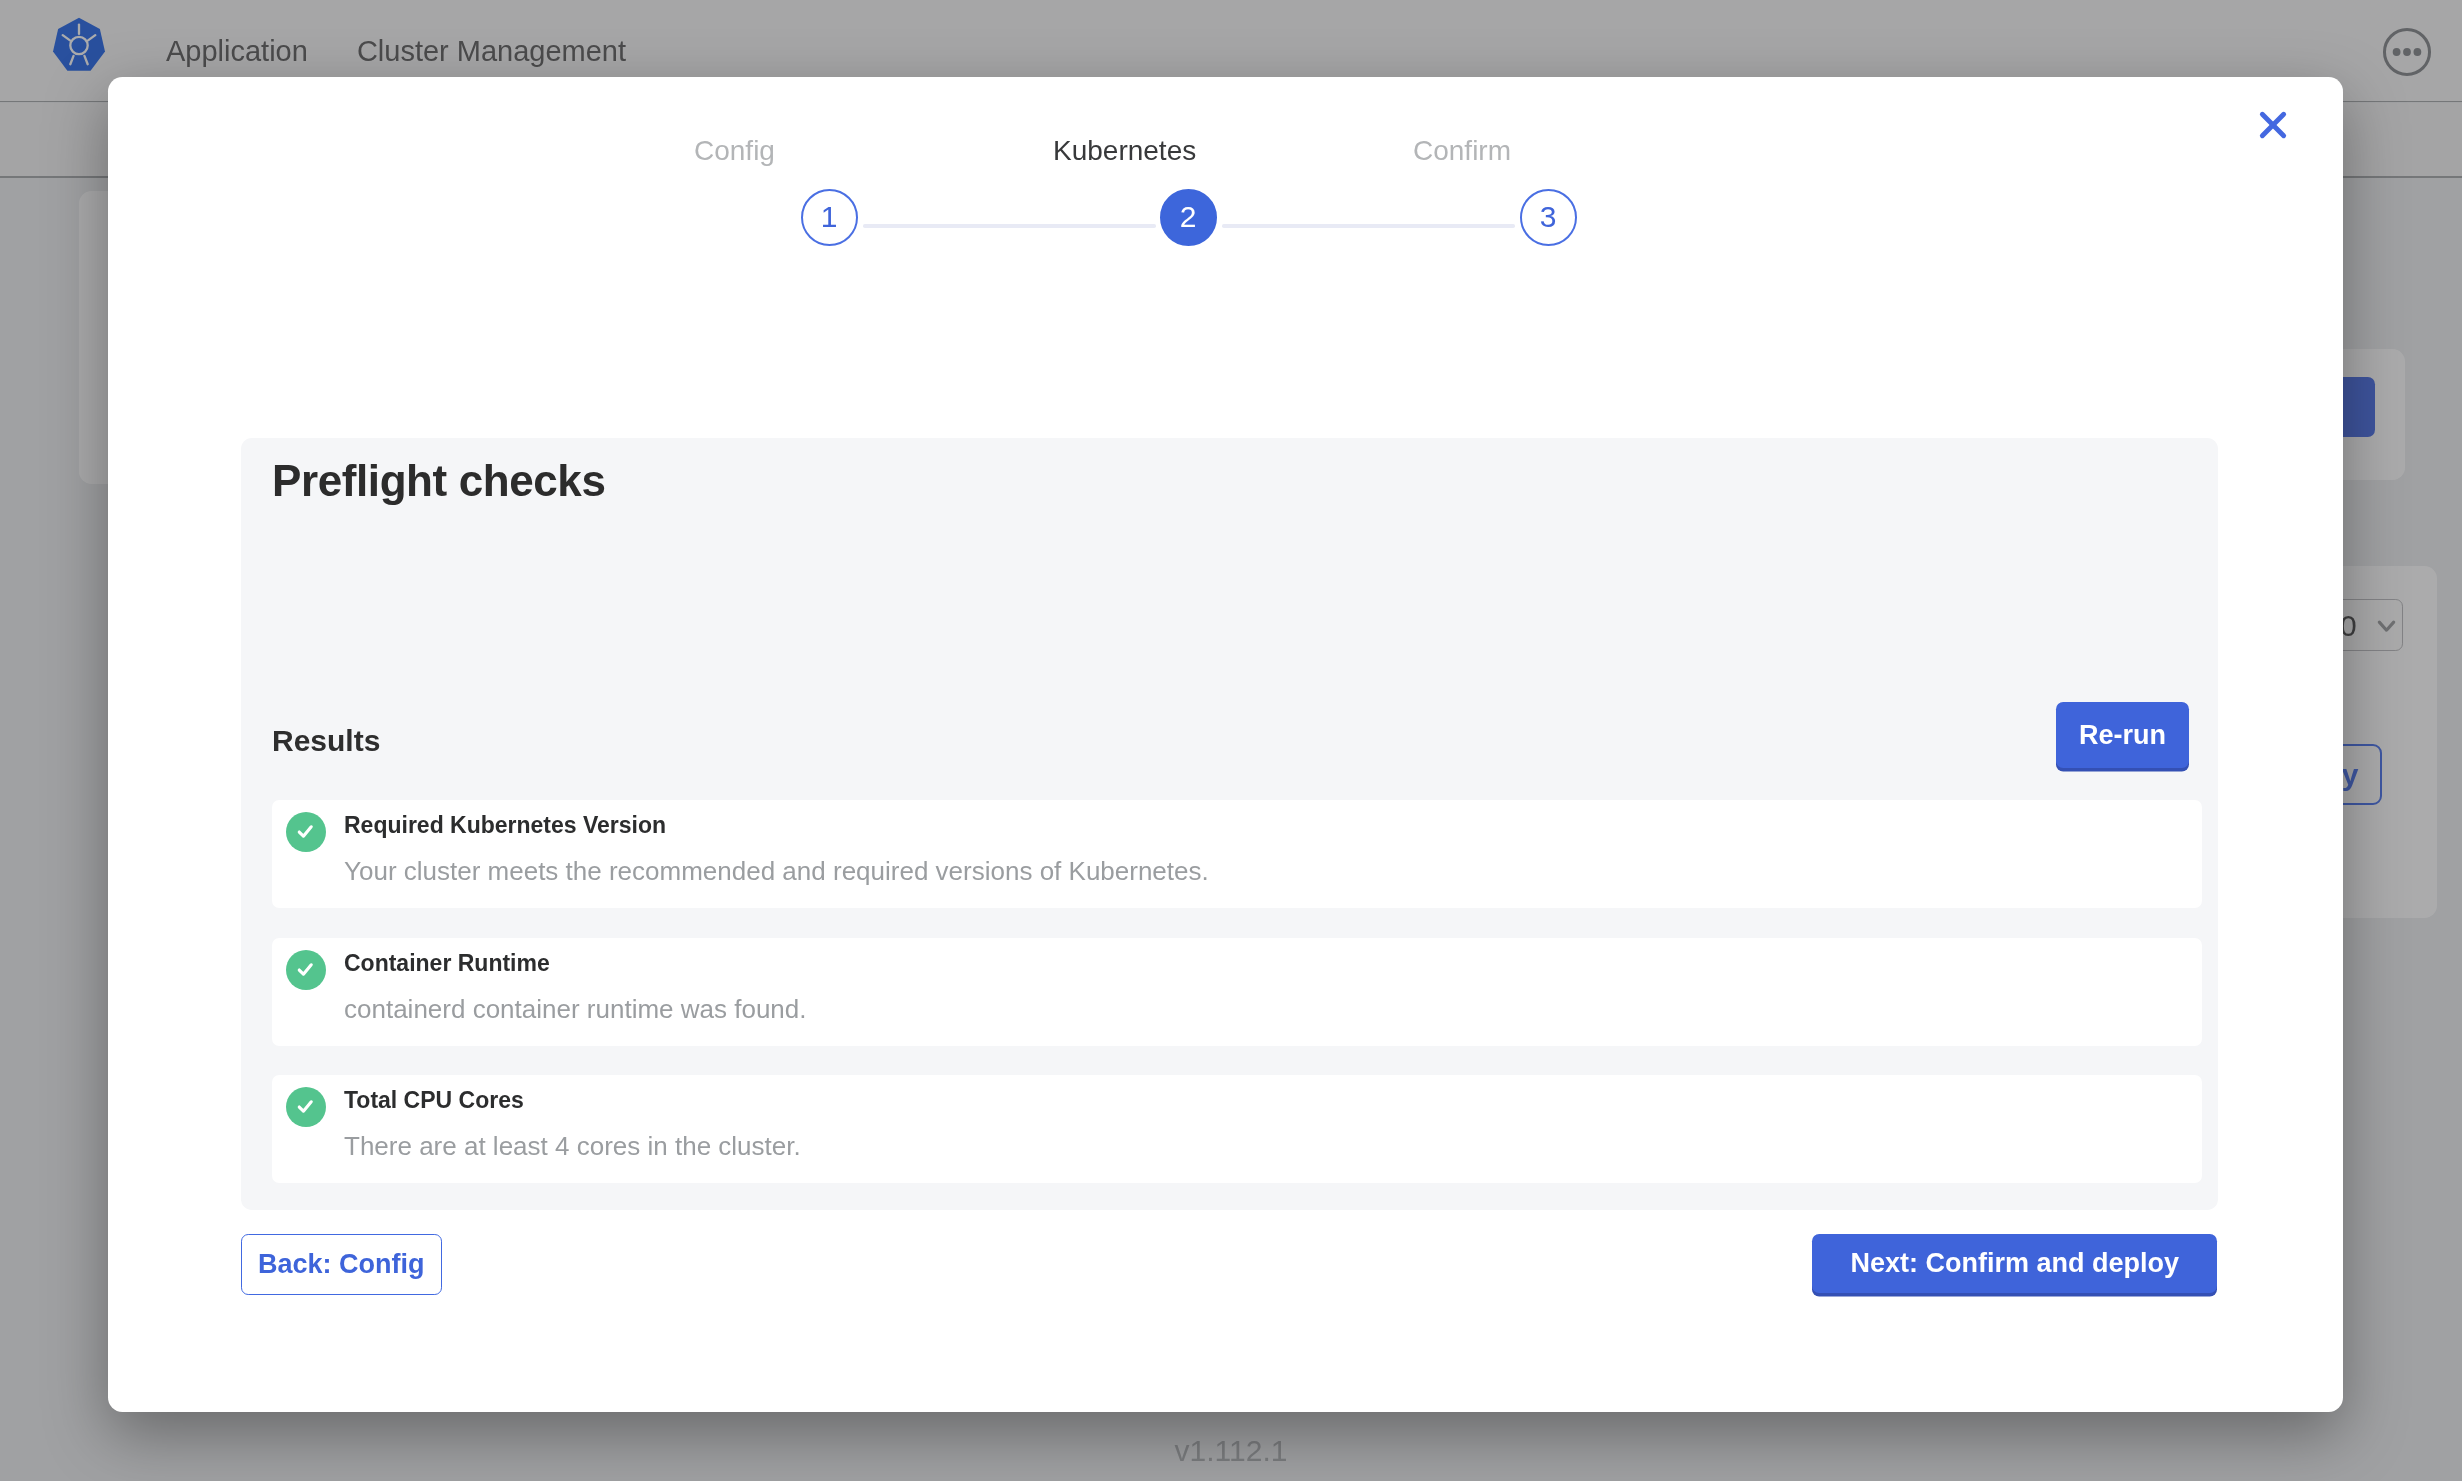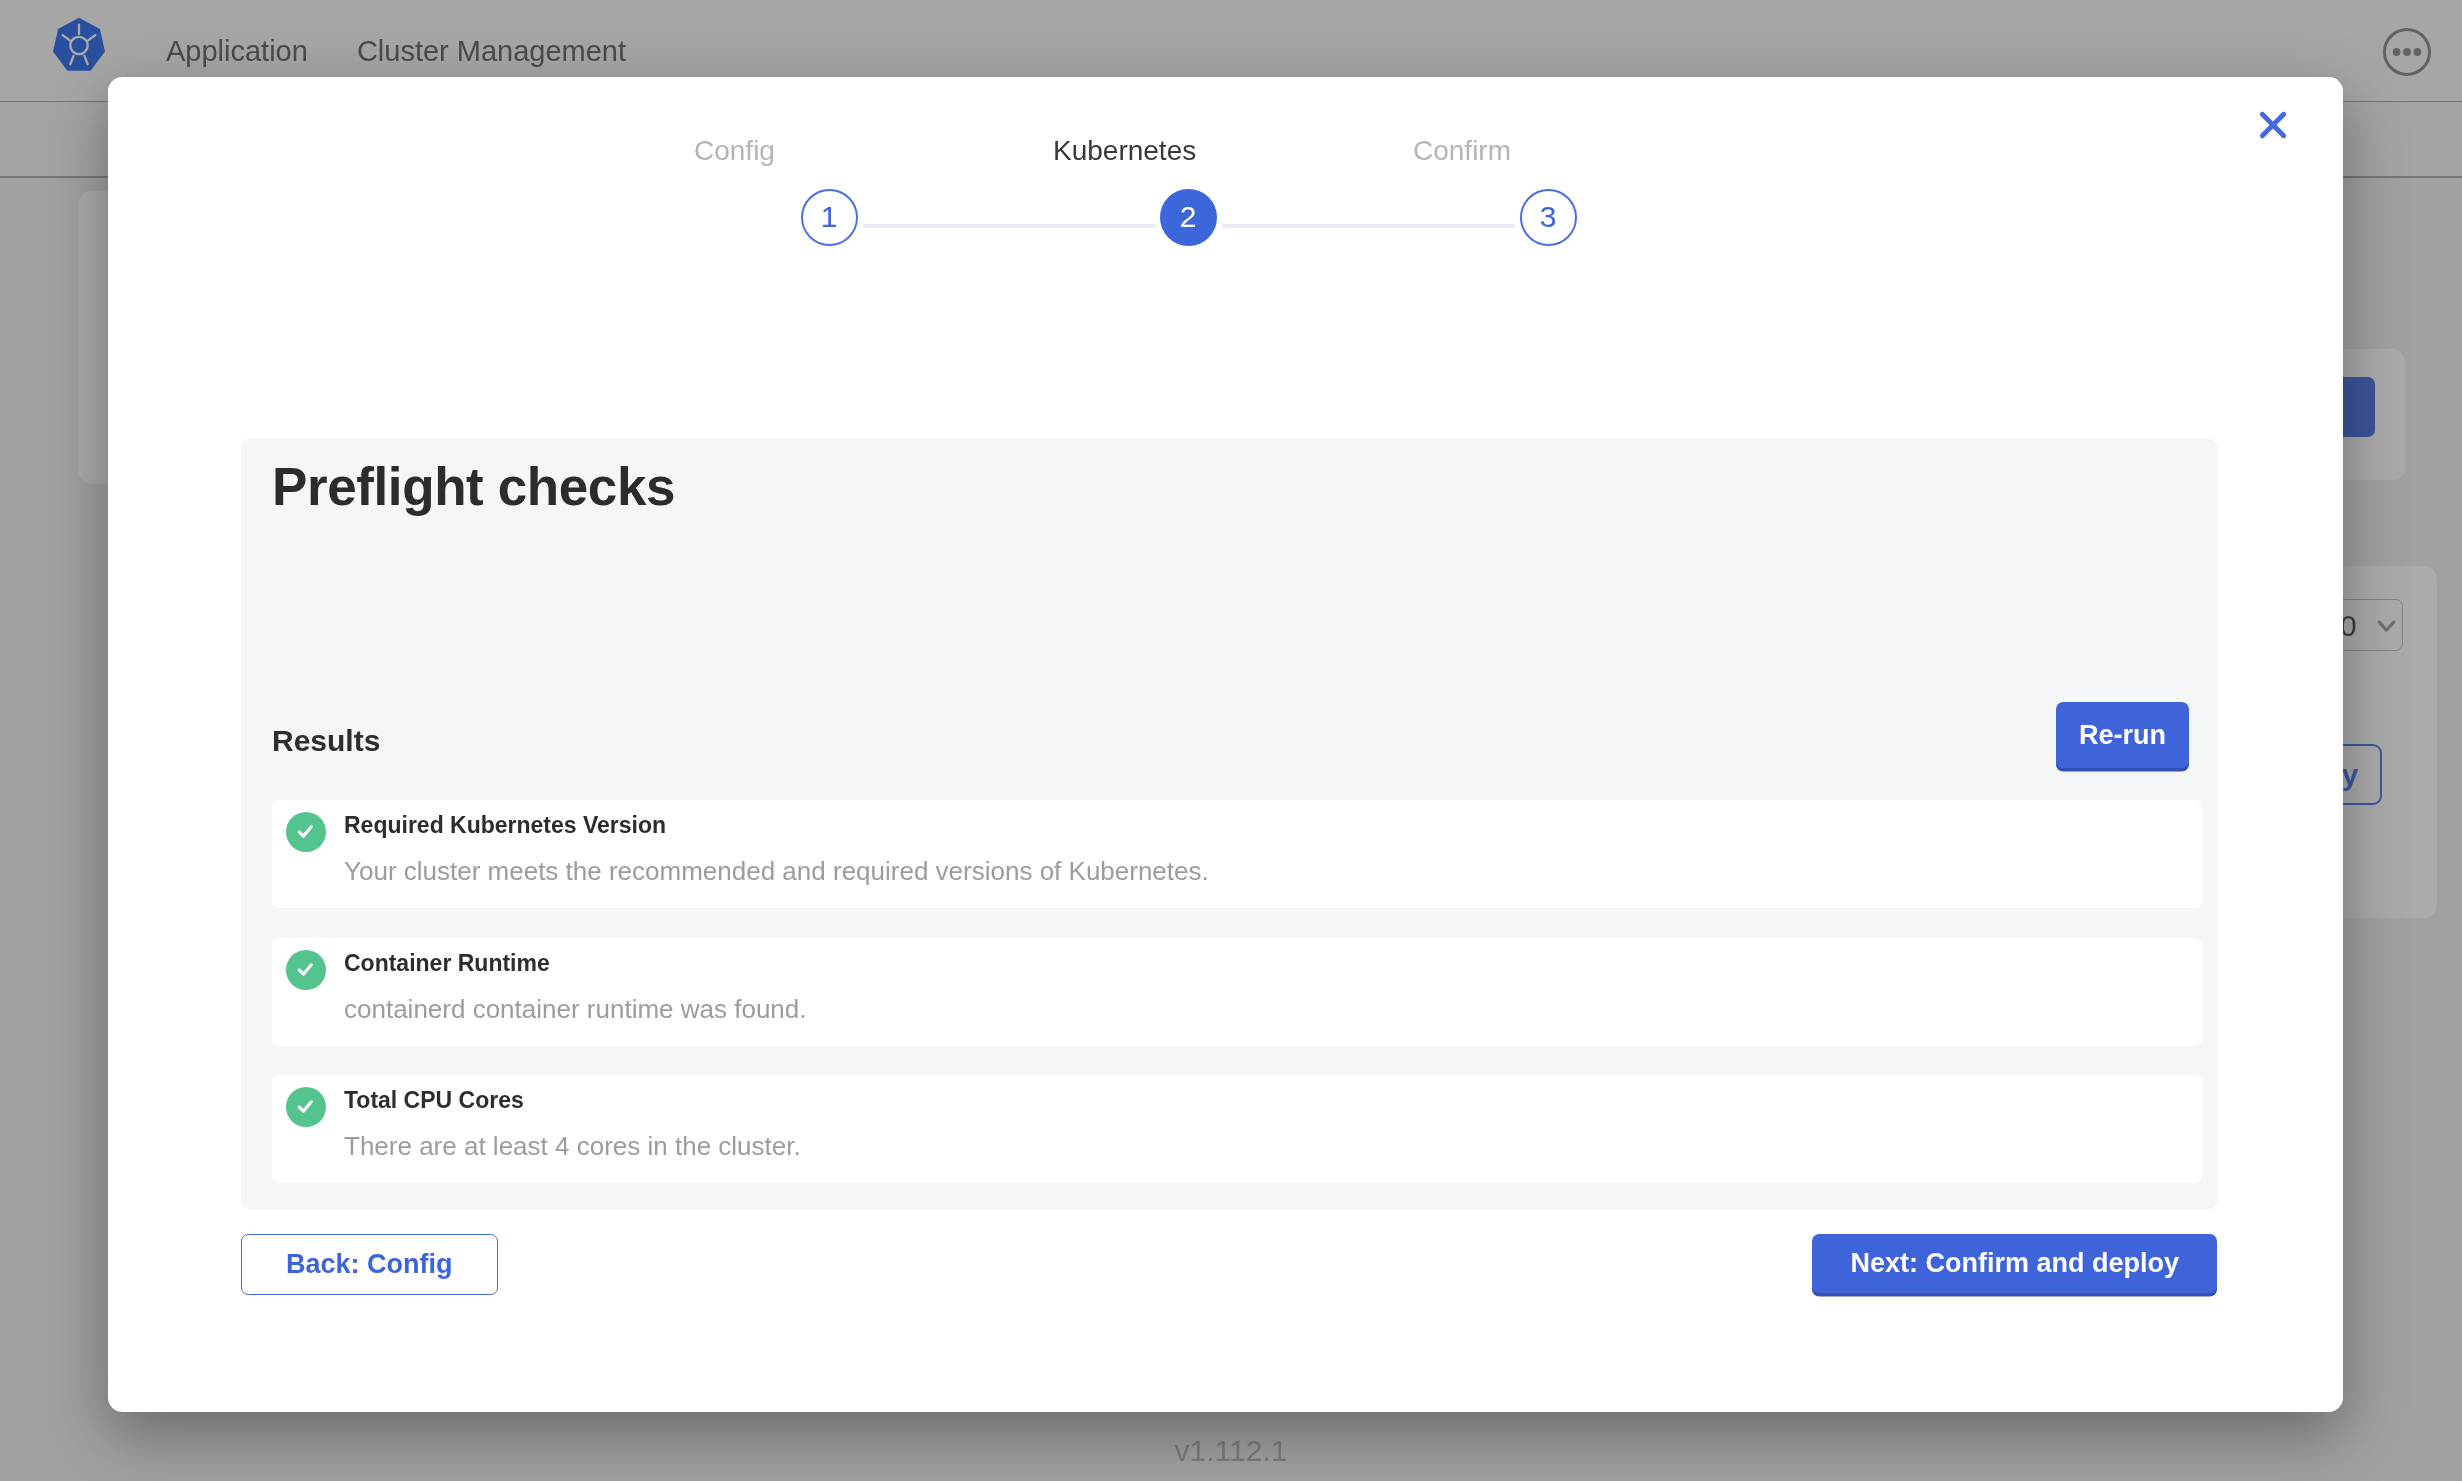--- a/index.html
+++ b/index.html
@@ -57,42 +57,42 @@
                  border:2.7px solid #4a6fe3; color:#3f64da; background:#fff;
                  font-size:30px; display:flex; align-items:center; justify-content:center; }
   .step.active .step-circle { background:#3d66db; border-color:#3d66db; color:#fff; }
   .step-line { position:absolute; top:147px; height:3.6px; background:#e8eaf5; border-radius:1.8px; }
   .line-1 { left:755px; width:293px; }
   .line-2 { left:1114px; width:293px; }
 
   
   .panel { position:absolute; left:133px; top:361px; width:1977px; height:772px;
            background:#f5f6f8; border-radius:10.8px; }
-  .panel-title { position:absolute; left:31px; top:18px; font-size:53px; font-weight:bold;
+  .panel-title { position:absolute; left:31px; top:18px; font-size:44px; font-weight:bold;
                  color:#2c2c2c; letter-spacing:-0.4px; }
   .panel-desc { position:absolute; left:31px; top:84px; width:1914px; font-size:28px;
                 line-height:55px; color:#9da0a3; }
   .results-heading { position:absolute; left:31px; top:286px; font-size:30px;
                      font-weight:bold; color:#2e2e2e; }
   .rerun-btn { position:absolute; right:29px; top:264px; width:133px; height:66px;
                background:#3f64da; border:none; border-radius:7.2px; color:#fff;
                font-size:27px; font-weight:bold; cursor:pointer;
                box-shadow:0 3.6px 0 #3450b4; font-family:inherit; }
 
   .check-card { position:absolute; left:31px; width:1930px; height:108px;
                 background:#ffffff; border-radius:7.2px; }
   .check-1 { top:362px; } .check-2 { top:500px; } .check-3 { top:637px; }
   .check-icon { position:absolute; left:13.5px; top:11.7px; width:40px; height:40px;
                 border-radius:50%; background:#54c48e; display:flex;
                 align-items:center; justify-content:center; }
   .check-title { position:absolute; left:72px; top:11.7px; font-size:23px;
                  font-weight:bold; color:#2c2d2e; }
   .check-desc { position:absolute; left:72px; top:56px; font-size:26px; color:#9a9da0; }
 
-  .back-btn { position:absolute; left:133px; top:1157px; height:61px; padding:0 44px;
+  .back-btn { position:absolute; left:133px; top:1157px; height:61px; padding:0 16px;
               background:#fff; border:1.8px solid #4169e1; border-radius:7.2px;
               color:#3e64da; font-size:27px; font-weight:bold; cursor:pointer;
               font-family:inherit; }
   .next-btn { position:absolute; right:126px; top:1157px; height:59px; padding:0 38px;
               background:#3f64da; border:none; border-radius:7.2px; color:#fff;
               font-size:27px; font-weight:bold; cursor:pointer;
               box-shadow:0 3.6px 0 #3450b4; font-family:inherit; }
 </style>
 </head>
 <body>

